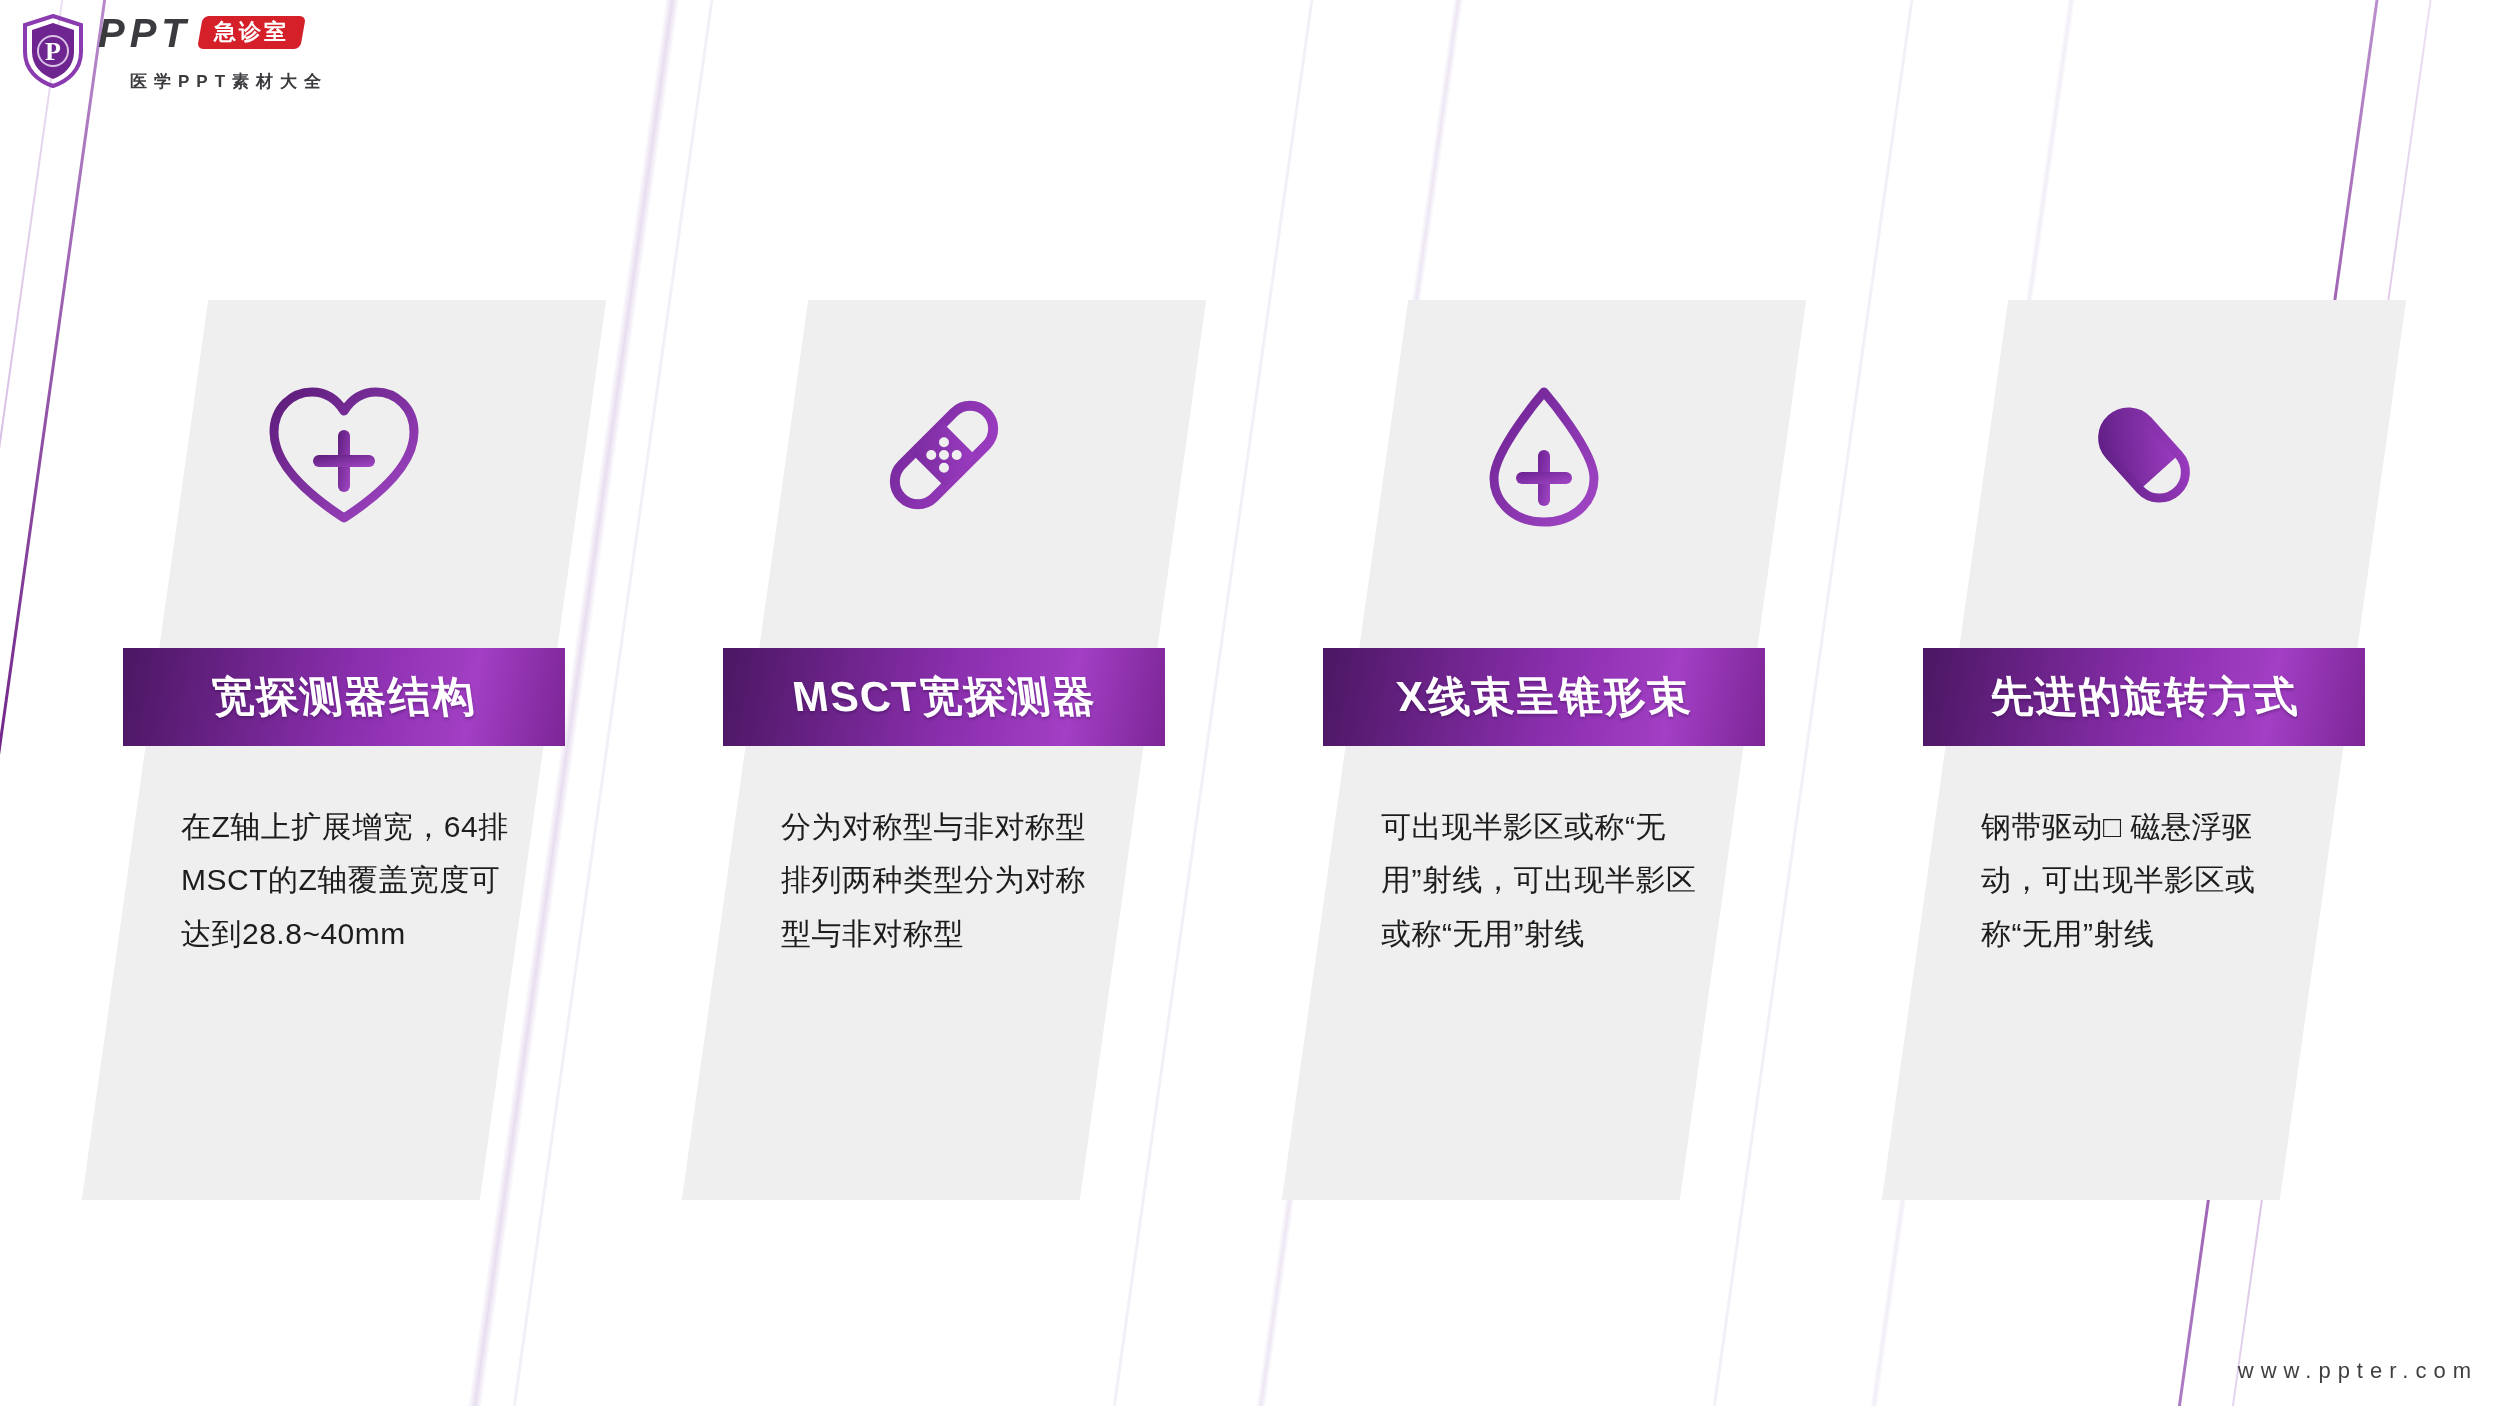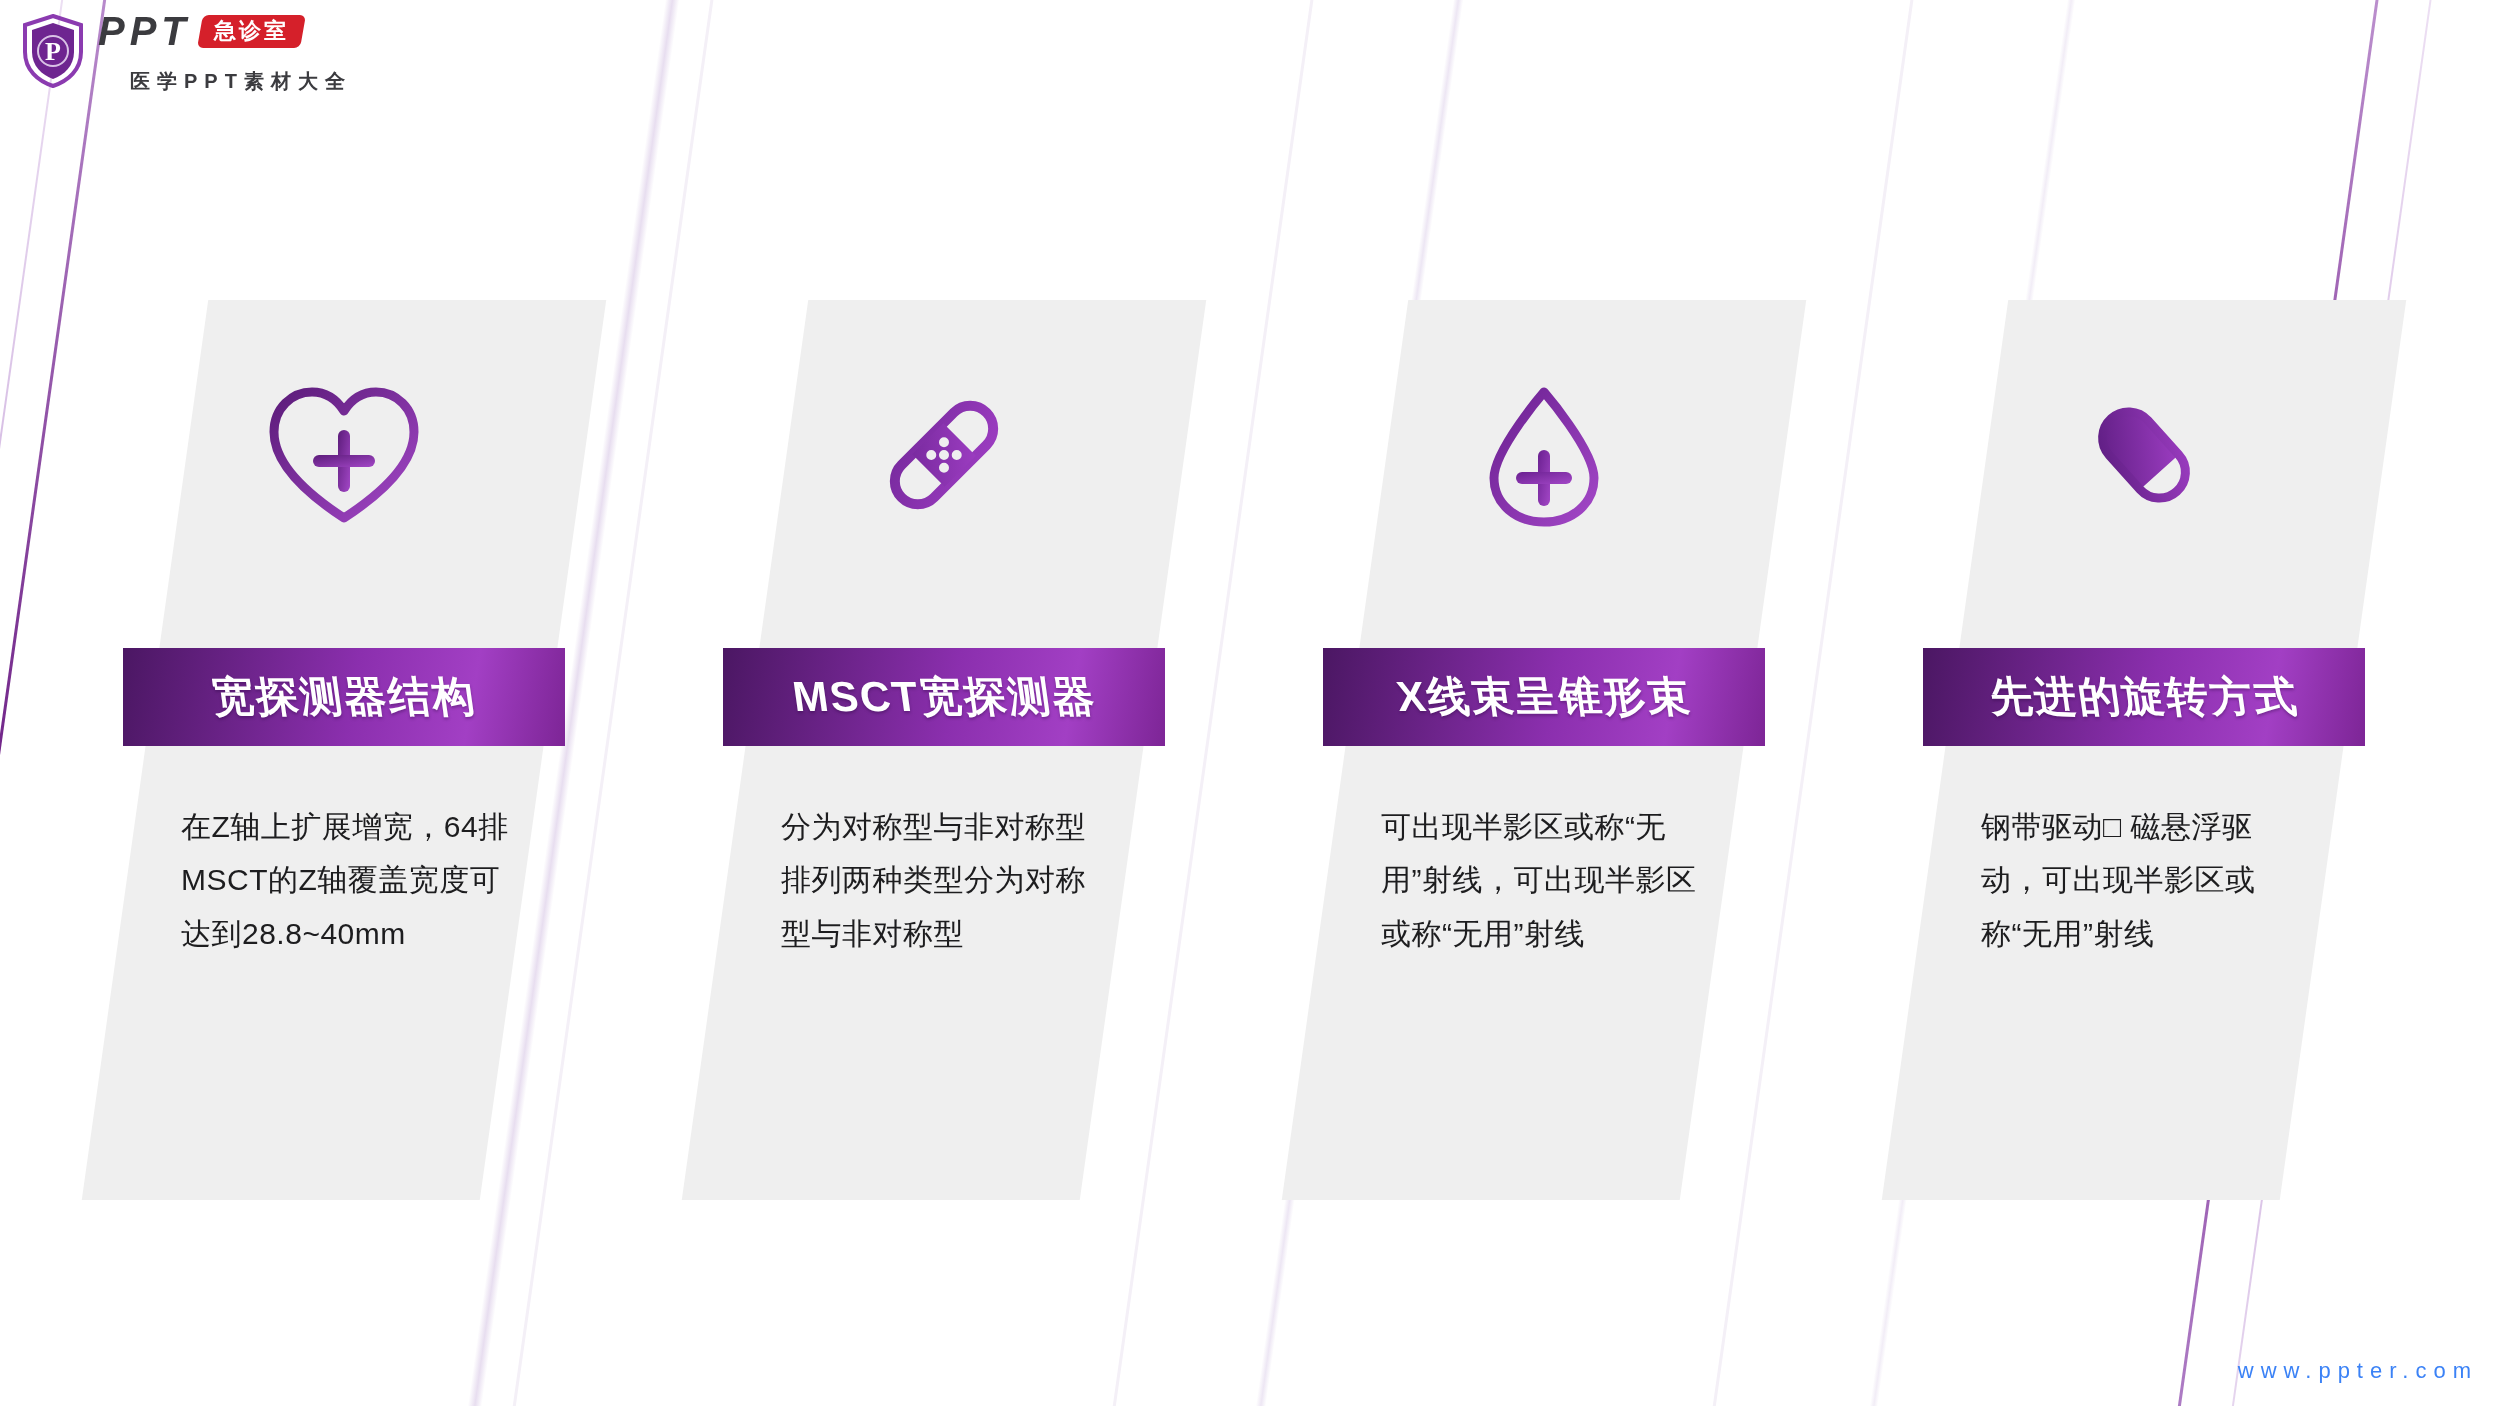--- a/index.html
+++ b/index.html
@@ -41,21 +41,21 @@
   .logo-shield{width:62px;height:74px;position:relative;flex:0 0 auto;}
   .logo-text{display:flex;flex-direction:column;gap:20px;}
   .logo-row1{display:flex;align-items:center;gap:9px;}
   .logo-ppt{font-family:"Liberation Sans",sans-serif;font-weight:bold;font-style:italic;font-size:40px;letter-spacing:5px;color:#3b3b3f;line-height:1;}
   .logo-badge{
     background:#d5202a;color:#fff;font-size:22px;font-weight:bold;
     padding:5px 14px 6px 14px;border-radius:6px;letter-spacing:3px;
     transform:skewX(-10deg);line-height:1;
   }
   .logo-badge span{display:inline-block;transform:skewX(10deg);}
-  .logo-sub{font-size:20px;color:#3b3b3f;letter-spacing:7px;font-weight:bold;line-height:1;padding-left:32px;}
+  .logo-sub{font-size:17px;color:#3b3b3f;letter-spacing:7px;font-weight:bold;line-height:1;padding-left:32px;}
 
   
   .page-title{
     position:absolute;left:0;right:0;top:36px;
     text-align:center;
     font-size:62px;font-weight:bold;color:#3f3f43;
     letter-spacing:3px;
     line-height:1.1;
   }
 
@@ -105,21 +105,21 @@
     box-shadow:0 0 0 0 rgba(0,0,0,0);
   }
   .sep i{position:absolute;top:0;bottom:0;width:3px;background:#f4f0f7;}
   .sep-a{left:1195px;}
   .sep-b{left:1795px;}
   .sep-c{left:595px;}
 
   
   .watermark{
     position:absolute;right:22px;bottom:22px;
-    color:#3b82f6;font-size:22px;letter-spacing:7px;
+    color:#404040;font-size:22px;letter-spacing:7px;
     font-family:"Liberation Sans",sans-serif;
   }
 </style>
 </head>
 <body>
 
 <div id="slide">
 
   <div class="page-band pb1"></div>
   <div class="page-band pb2"></div>

